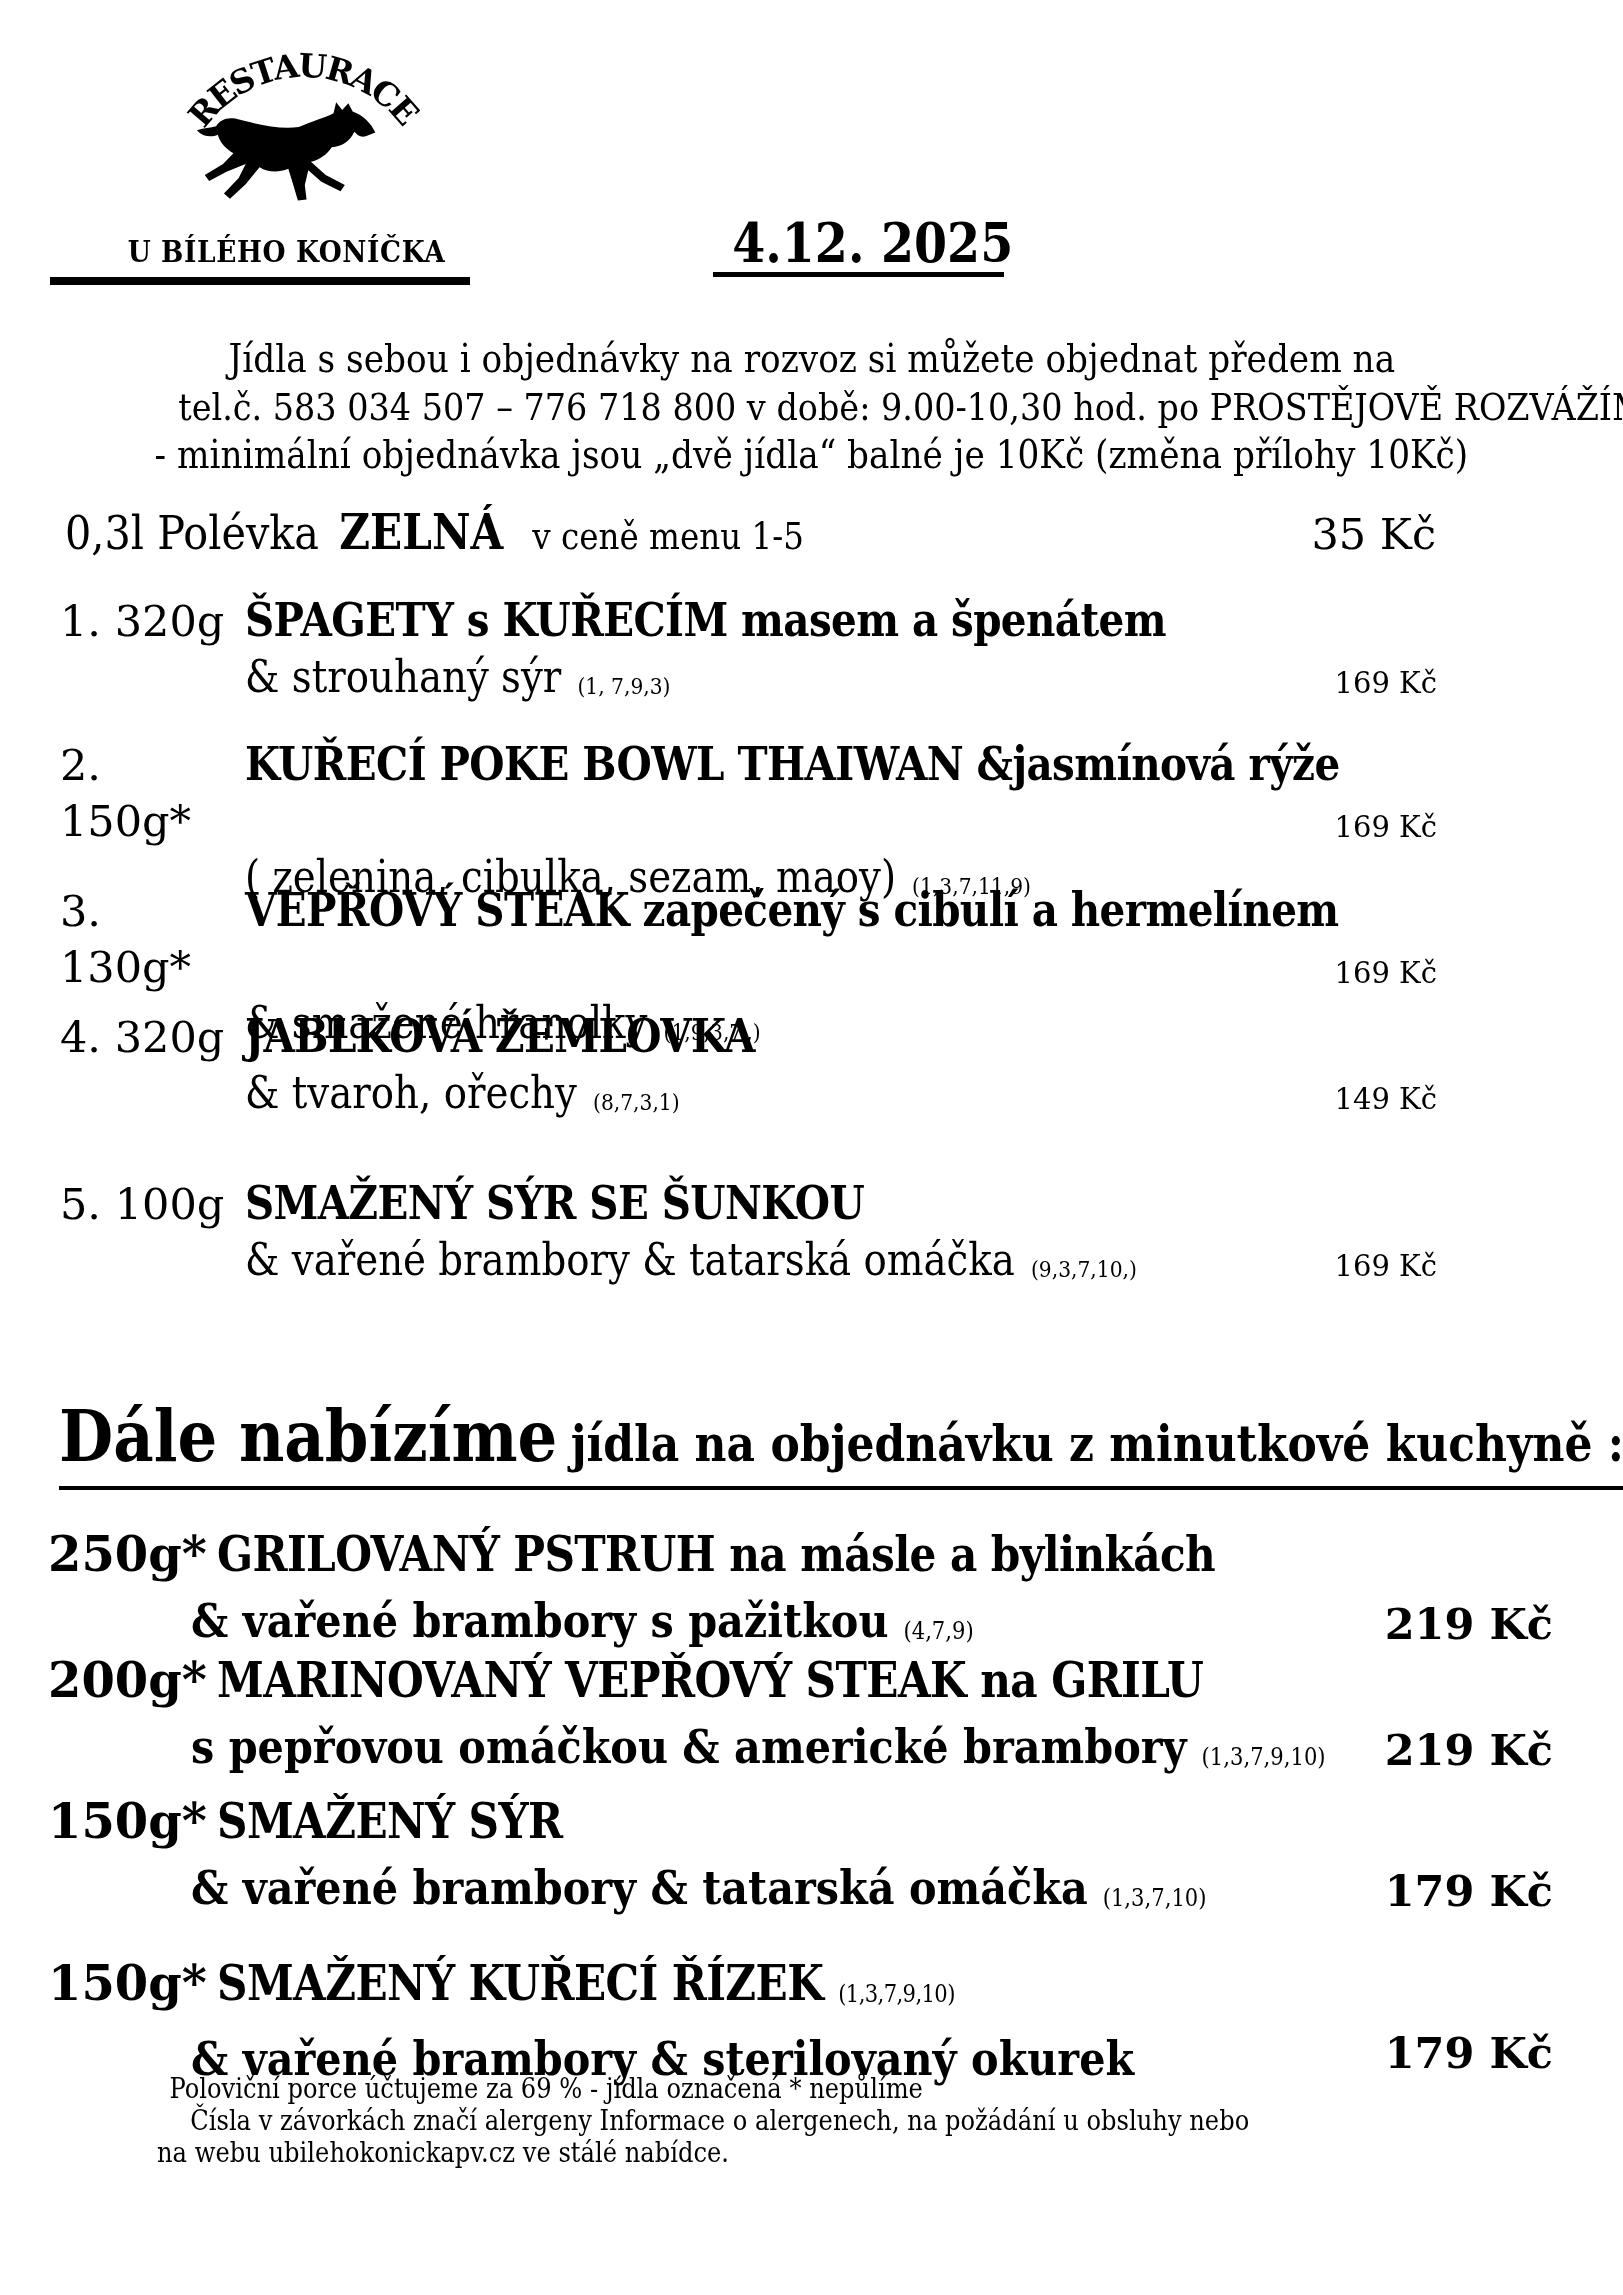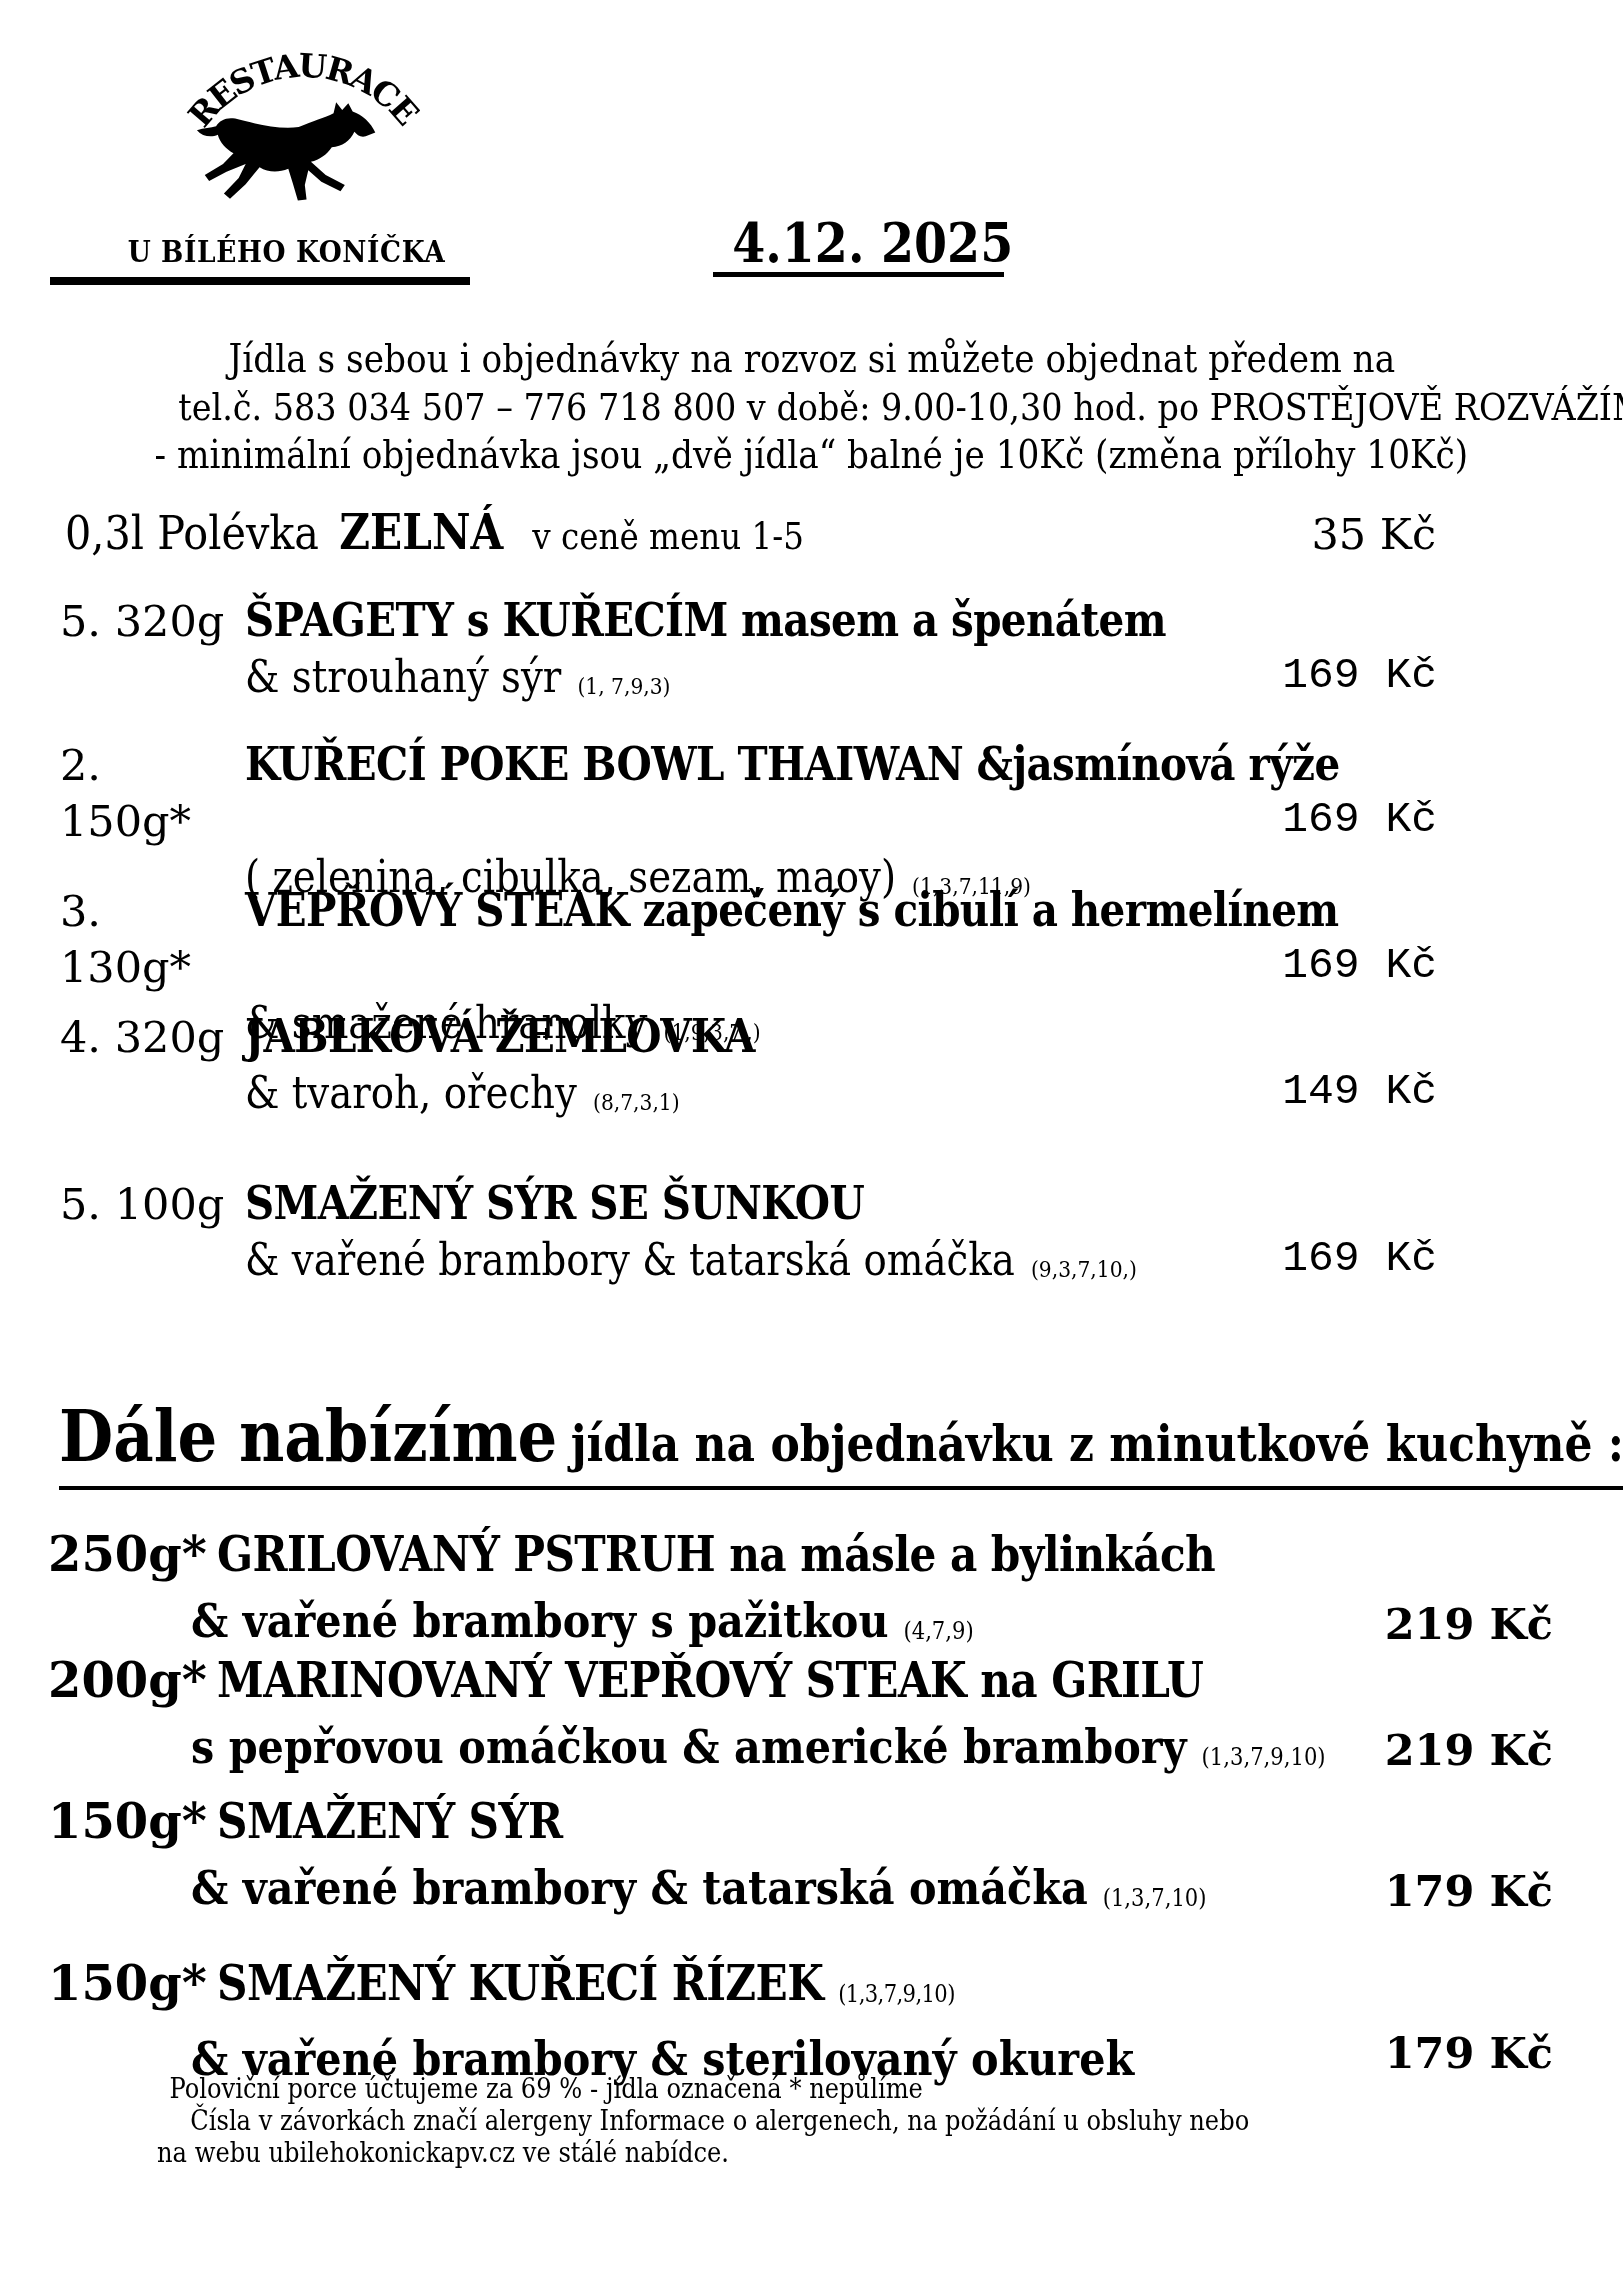--- a/index.html
+++ b/index.html
@@ -37,21 +37,21 @@
   .soup-note { font-size:37px; margin-left:29.5px; }
   .soup-price { margin-left:auto; font-size:43px; }
 
   
   .item { position:absolute; left:60px; width:1377px; height:113px; }
   .l1 { display:flex; align-items:baseline; line-height:56px; }
   .num { flex:0 0 185px; font-size:43px; }
   .title { font-size:46px; font-weight:bold; letter-spacing:-0.7px; }
   .l2 { margin-left:185px; line-height:55px; font-size:44px; }
   .allerg { font-size:23px; margin-left:18.3px; position:relative; top:2px; }
-  .price { position:absolute; right:0; bottom:5.2px; font-size:43px;font-family:Liberation Mono, monospace; }
+  .price { position:absolute; right:0; bottom:5.2px; font-size:29px; }
 
   
   .sec2-head { position:absolute; left:59px; top:1394px; }
   .head-ul { border-bottom:4.6px solid #000; padding-bottom:7.9px; }
   .head-big  { font-size:71px; font-weight:bold; }
   .head-rest { font-size:50px;  font-weight:bold; margin-left:11.8px; }
 
   .mitem { position:absolute; left:48px; width:1505px; height:135px; }
   .m-l1 { display:flex; align-items:baseline; line-height:68px; }
   .m-weight { flex:0 0 169px; font-size:48px; font-weight:bold; }
@@ -128,21 +128,21 @@
     <span class="sxl">
       <span class="soup-size">0,3l Polévka</span>
       <span class="soup-name">ZELNÁ</span>
       <span class="soup-note">v ceně menu 1-5</span>
     </span>
     <span class="soup-price">35 Kč</span>
   </div>
 
   <div class="item" style="top:592px">
     <div class="l1">
-      <span class="num">5. 320g</span>
+      <span class="num">1. 320g</span>
       <span class="title sxl">ŠPAGETY s KUŘECÍM masem a špenátem</span>
     </div>
     <div class="l2"><span class="sxl"><span>&amp; strouhaný sýr</span><span class="allerg">(1, 7,9,3)</span></span></div>
     <span class="price">169 Kč</span>
   </div>
 
   <div class="item" style="top:736px">
     <div class="l1">
       <span class="num">2. 150g*</span>
       <span class="title sxl">KUŘECÍ POKE BOWL THAIWAN &amp;jasmínová rýže</span>

